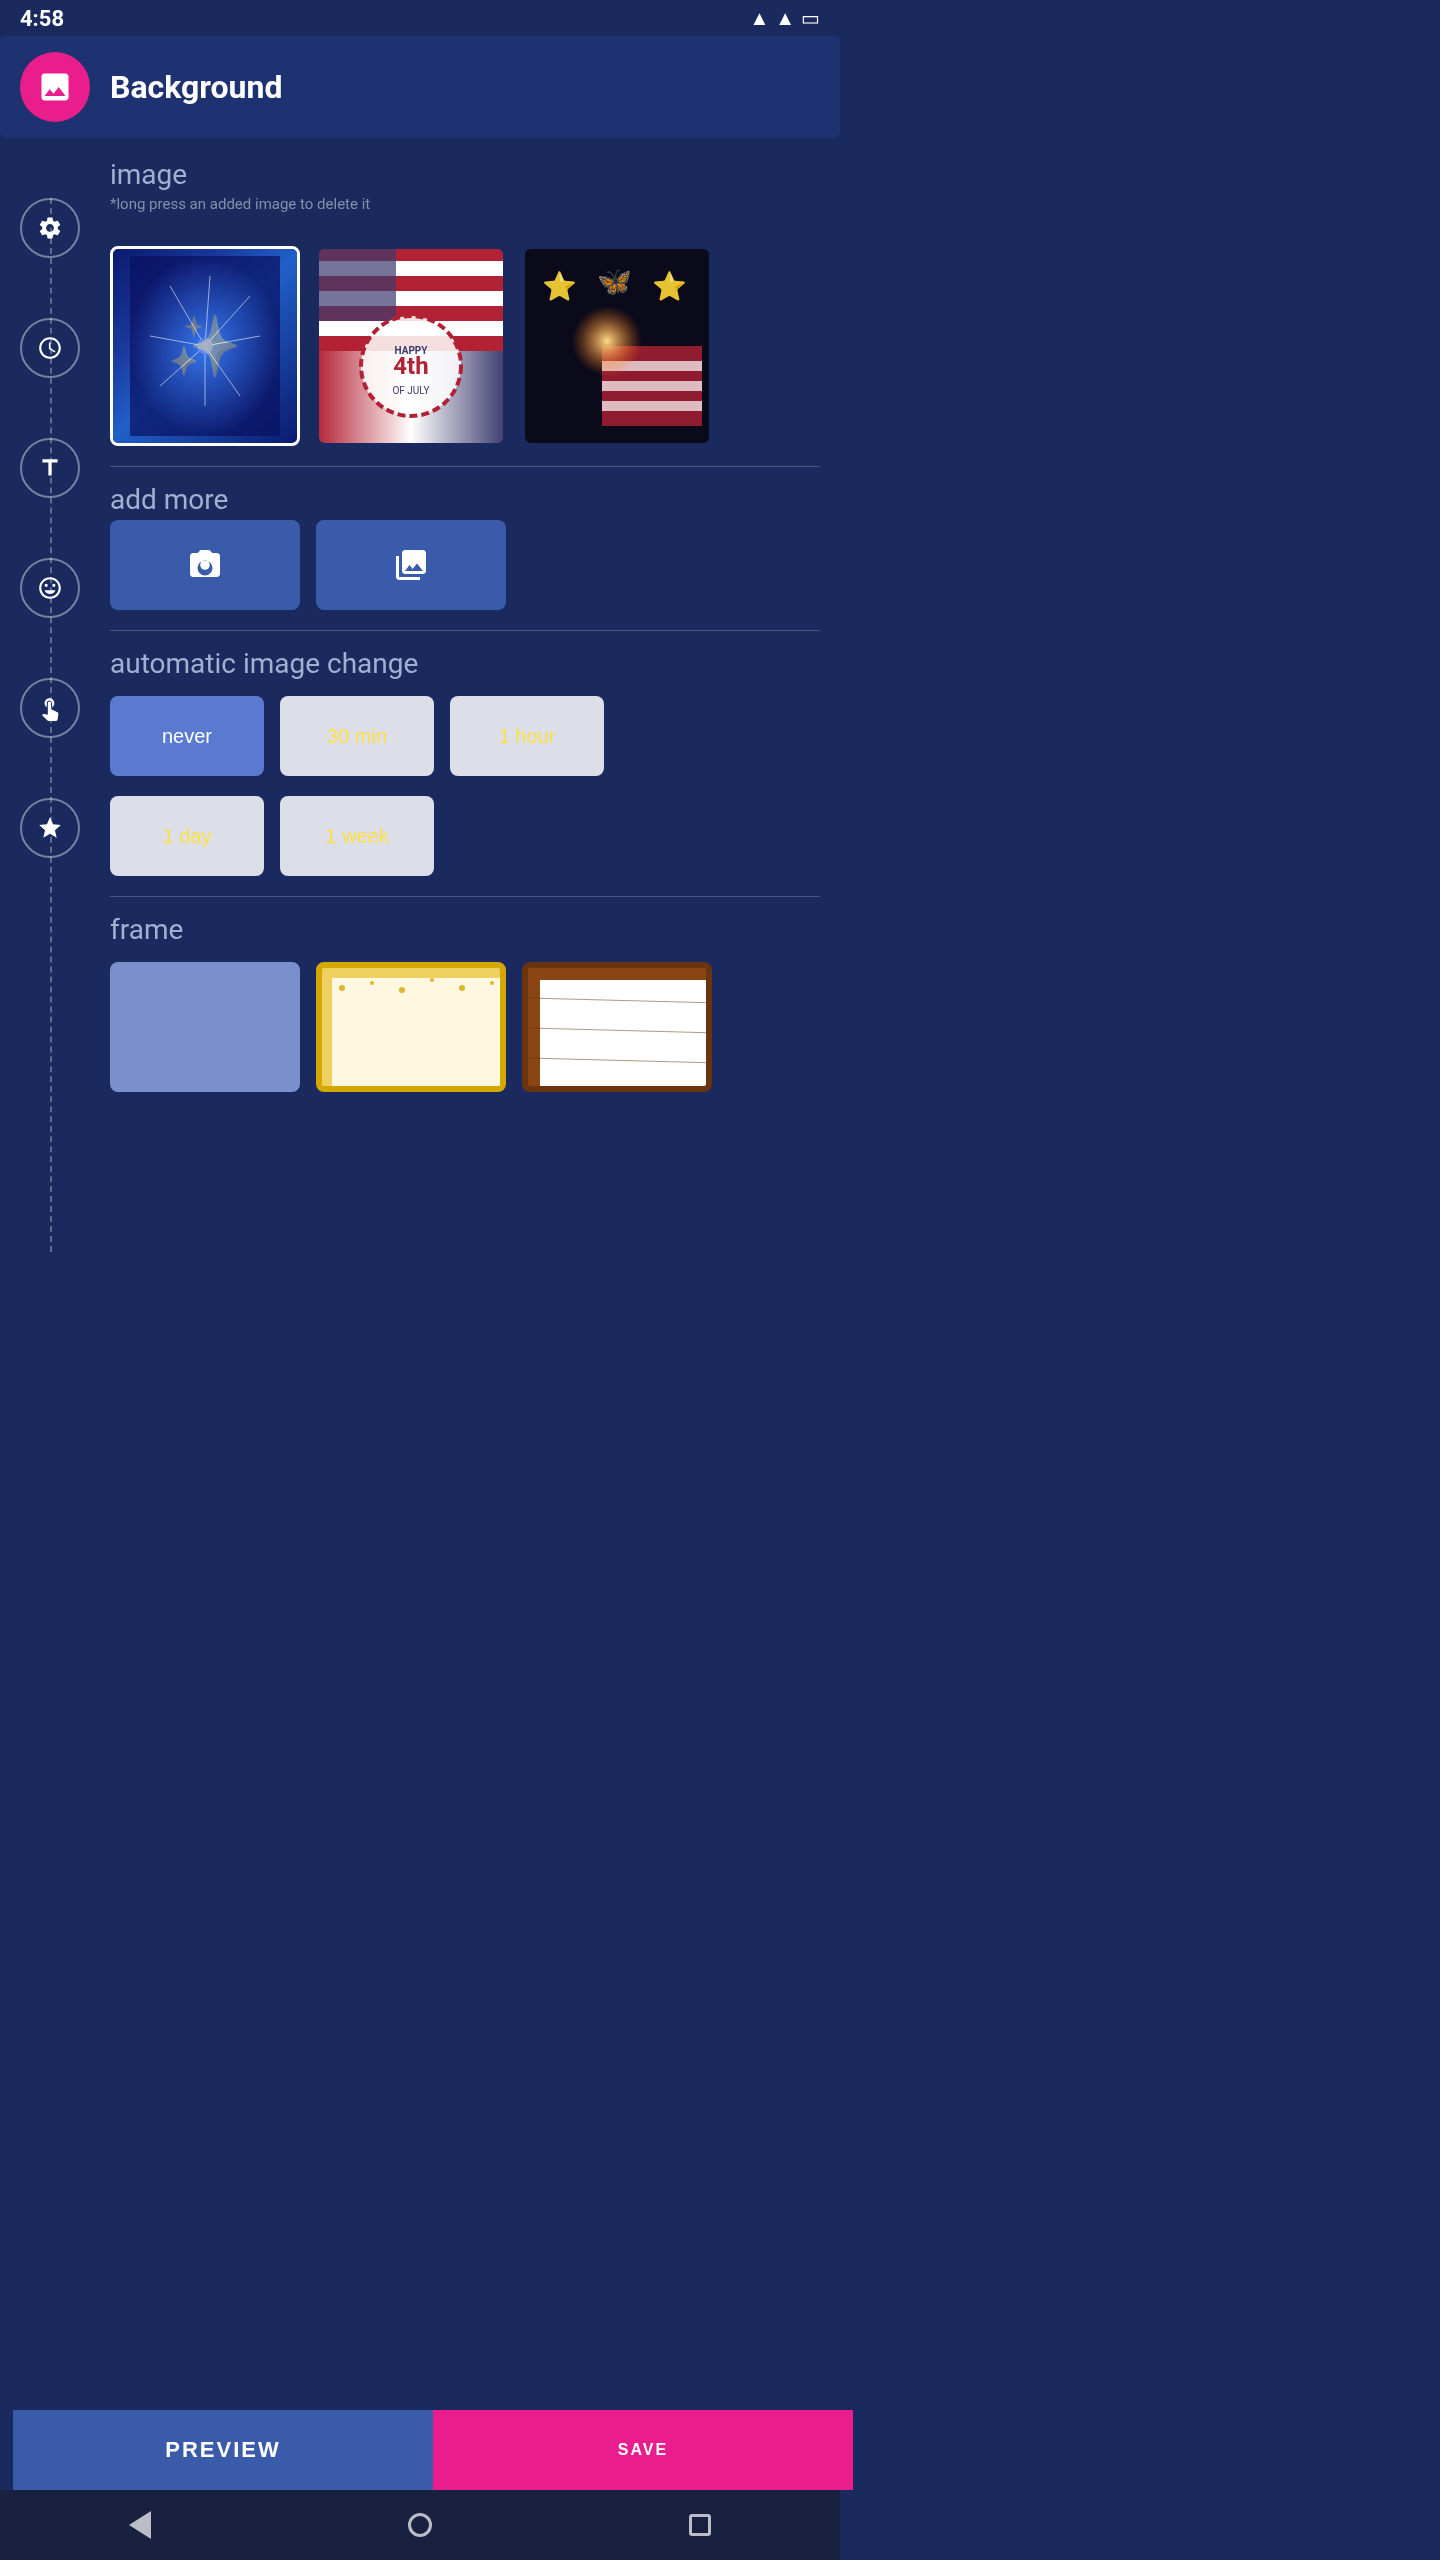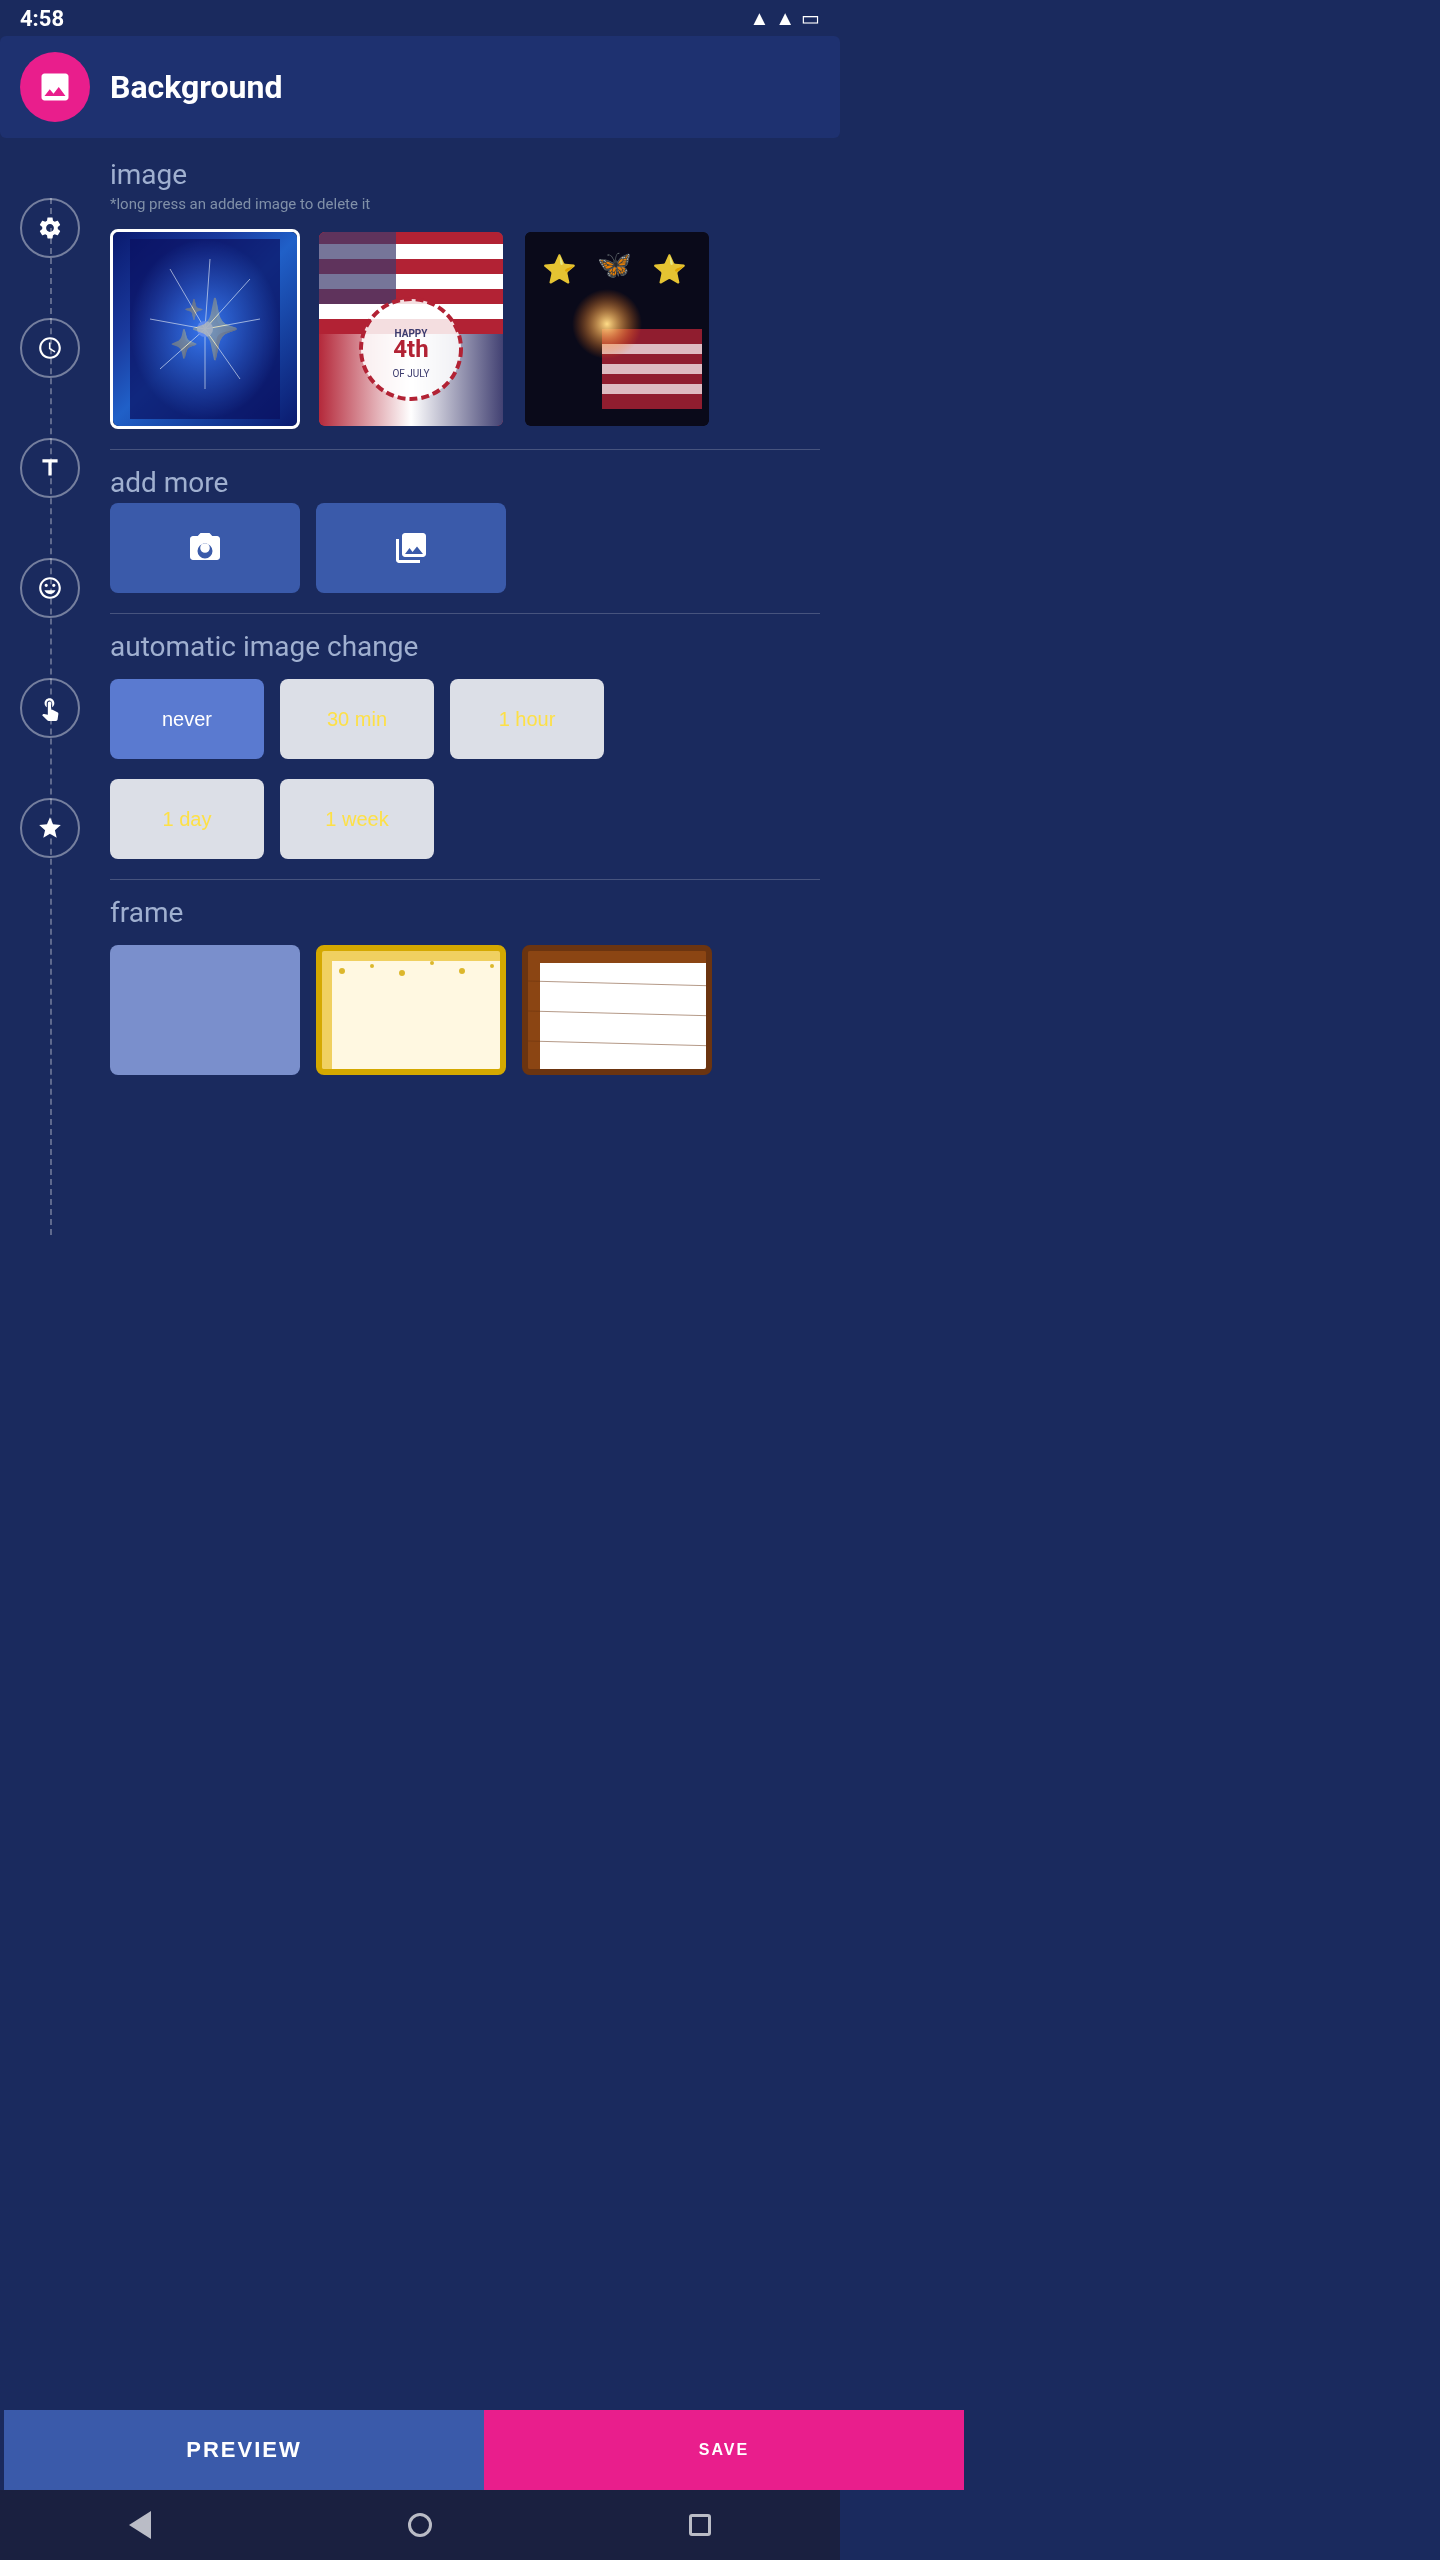--- a/index.html
+++ b/index.html
@@ -122,21 +122,21 @@
     }
 
     .section-title {
       font-size: 28px;
       color: #a0b0d0;
       margin-bottom: 4px;
     }
     .section-subtitle {
       font-size: 15px;
       color: #8090a8;
-      margin-bottom: 16px;
+      margin-bottom: 33px;
     }
 
     
     .image-gallery {
       display: flex;
       gap: 16px;
       margin-bottom: 20px;
     }
     .gallery-item {
       width: 190px;
@@ -269,22 +269,22 @@
     }
     .frame-wood {
       background: #8B4513;
       border: 6px solid #6B3410;
     }
 
     
     .bottom-bar {
       position: fixed;
       bottom: 70px;
-      left: 4px;
-      width: 960px;
+      left: 13px;
+      width: 840px;
       display: flex;
       height: 80px;
     }
     .preview-btn {
       flex: 1;
       background: #3a5aaa;
       border: none;
       color: white;
       font-size: 22px;
       font-weight: bold;

